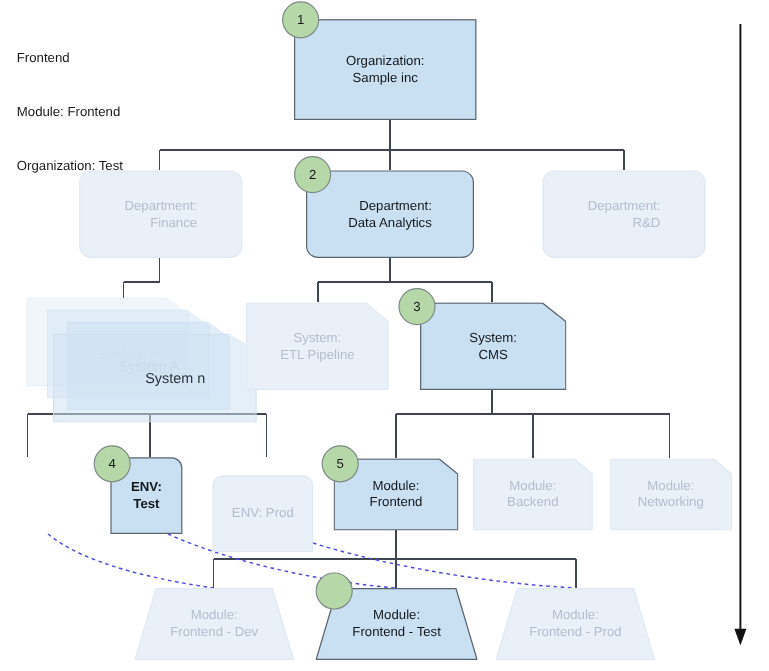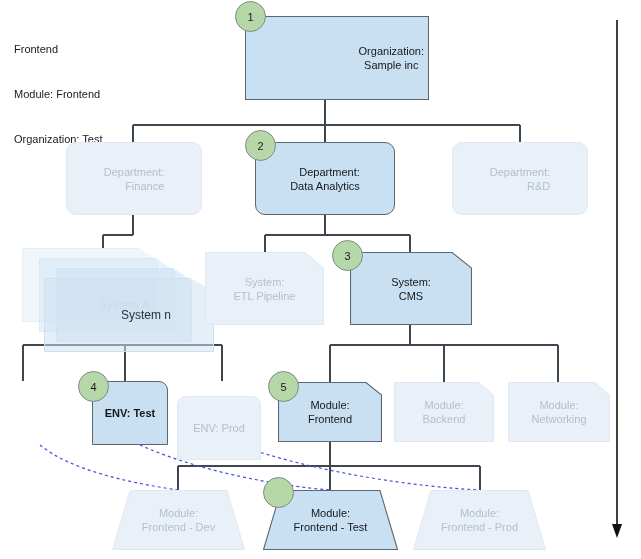--- a/index.html
+++ b/index.html
@@ -144,21 +144,21 @@
   <svg class="layer" id="dashed">
     <g stroke="#4a4ae0" stroke-width="1.2" fill="none" stroke-dasharray="3,3">
       <path d="M40,445 C70,470 130,483 178,490"></path>
       <path d="M140,445 C200,472 280,486 330,490"></path>
       <path d="M238,445 C320,474 420,487 480,490"></path>
     </g>
   </svg>
 
   <div id="nodes">
 
-    <div class="node rect active" style="left:245px;top:16px;width:184px;height:84px;justify-content:flex-end;">
+    <div class="node rect active" style="left:245px;top:16px;width:152px;height:84px;">
       <span class="lbl">Organization:
 Sample inc</span>
     </div>
     <div class="badge" style="left:235px;top:1px;">1</div>
 
     <div class="node round faded" style="left:66px;top:142px;width:136px;height:73px;">
       <span class="lbl">Department:
 Finance</span>
     </div>
 
@@ -207,21 +207,21 @@
     <div class="doc" style="left:350px;top:252px;width:122px;height:73px;">
       <svg class="shape" viewBox="0 0 122 73" preserveAspectRatio="none">
         <path d="M0.5,0.5 H102 L121.5,16 V72.5 H0.5 Z" fill="#c9dff2" stroke="#5c6670" stroke-width="1.1"></path>
       </svg>
       <span class="lbl active">System:
 CMS</span>
     </div>
     <div class="badge" style="left:332px;top:240px;">3</div>
 
 
-    <div class="node envbox active" style="left:92px;top:381px;width:76px;height:64px;">
+    <div class="node envbox active" style="left:92px;top:381px;width:60px;height:64px;">
       <span class="lbl">ENV: Test</span>
     </div>
     <div class="badge" style="left:78px;top:371px;">4</div>
 
     <div class="node envbox faded" style="left:177px;top:396px;width:84px;height:64px;">
       <span class="lbl">ENV: Prod</span>
     </div>
 
     <div class="doc" style="left:278px;top:382px;width:104px;height:60px;">
       <svg class="shape" viewBox="0 0 104 60" preserveAspectRatio="none">

